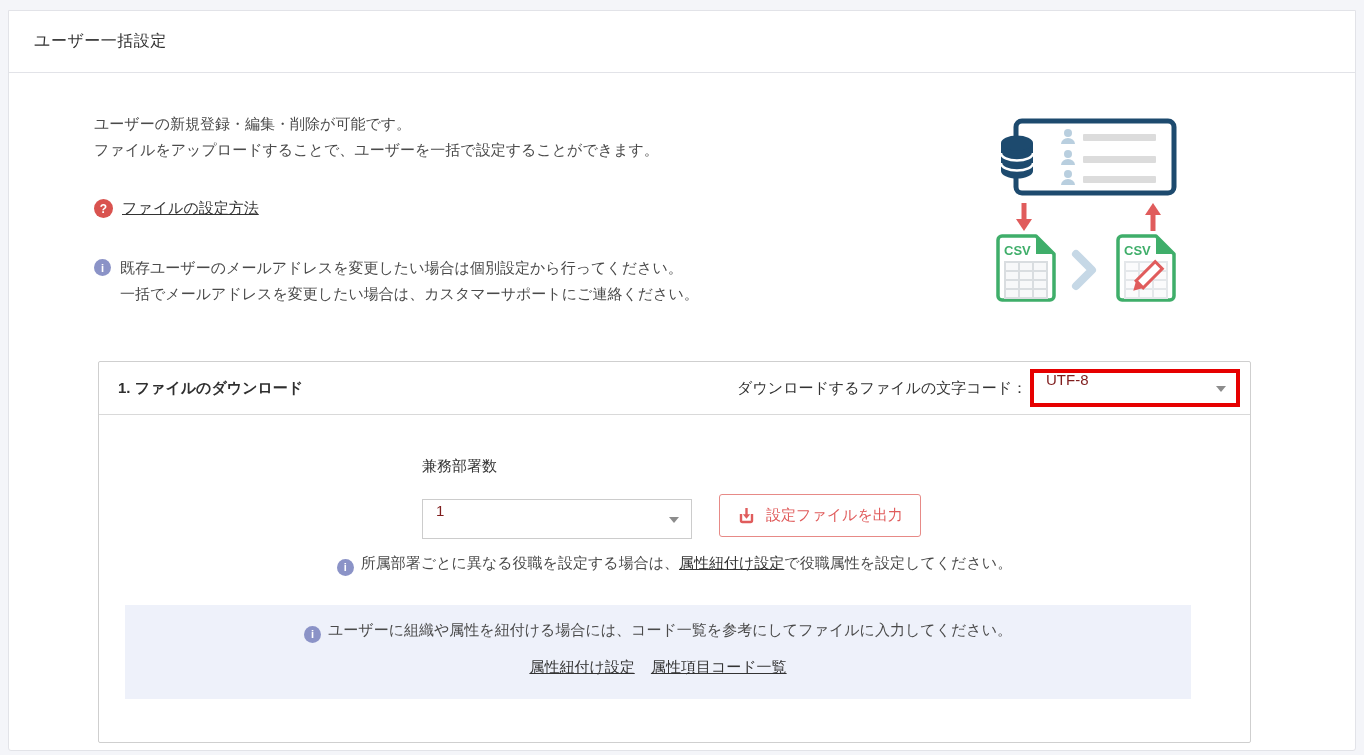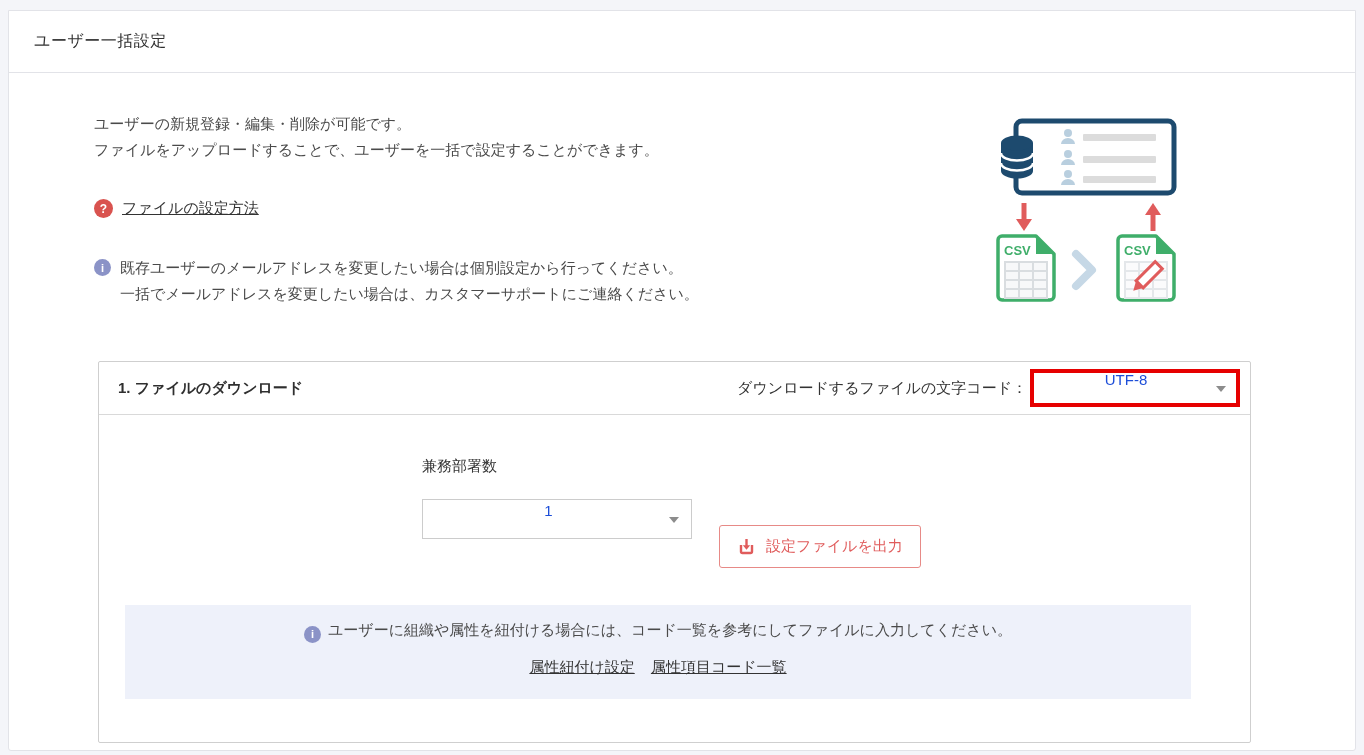--- a/index.html
+++ b/index.html
@@ -49,37 +49,37 @@
     height:53px;border-bottom:1px solid #d9d9d9;
     display:flex;align-items:center;justify-content:space-between;
     padding:0 10px 0 19px;box-sizing:border-box;
   }
   .section-title{font-size:15px;font-weight:bold;color:#2f2f2f;}
   .enc-wrap{display:flex;align-items:center;}
   .enc-label{font-size:15px;color:#333;margin-right:3px;}
 
   .select{
     position:relative;background:#fff;border:1px solid #ccc;box-sizing:border-box;
-    display:flex;align-items:center;padding:0 30px 17px 13px;font-size:15px;color:#1d4ed8;cursor:pointer;justify-content:center;
+    display:flex;align-items:center;padding:0 30px 17px 13px;font-size:15px;color:#7f1d1d;cursor:pointer;
   }
   .caret{
     position:absolute;right:12px;top:50%;margin-top:-2px;width:0;height:0;
     border-left:5px solid transparent;border-right:5px solid transparent;border-top:6px solid #8c8c8c;
   }
   .enc-select{width:210px;height:38px;border:4px solid #e60000;padding-left:12px;}
   .enc-select .caret{right:10px;}
 
   .dept-label{position:absolute;left:323px;top:95px;font-size:15px;font-weight:normal;color:#333;}
   .dept-select{position:absolute;left:323px;top:137px;width:270px;height:40px;}
 
   .export-btn{
     position:absolute;left:620px;top:132px;height:43px;
     display:flex;align-items:center;gap:10px;padding:0 17px;box-sizing:border-box;
     background:#fff;border:1px solid #e78a87;border-radius:3px;
-    color:#e05c5c;font-size:15px;cursor:pointer;font-family:inherit;margin-top:31px;
+    color:#e05c5c;font-size:15px;cursor:pointer;font-family:inherit;
   }
 
   .role-note{
     position:absolute;left:0;top:192px;width:100%;text-align:center;
     font-size:15px;color:#4a4a4a;
   }
   .role-note .i-icon{display:inline-flex;vertical-align:-3px;margin-right:7px;}
 
   .info-box{
     position:absolute;left:26px;top:243px;width:1066px;height:94px;
@@ -210,20 +210,23 @@
 
       <button class="export-btn">
         <svg width="19" height="19" viewBox="0 0 19 19">
           <path d="M4 8 V14.5 a1.5 1.5 0 0 0 1.5 1.5 H13.5 a1.5 1.5 0 0 0 1.5 -1.5 V8" fill="none" stroke="#e05c5c" stroke-width="2.4"></path>
           <line x1="9.5" y1="2" x2="9.5" y2="9" stroke="#e05c5c" stroke-width="2.4"></line>
           <polygon points="5.8,8.2 13.2,8.2 9.5,12.8" fill="#e05c5c"></polygon>
         </svg>
         <span>設定ファイルを出力</span>
       </button>
 
+      <div class="role-note">
+        <span class="i-icon">i</span><span>所属部署ごとに異なる役職を設定する場合は、</span><a class="link">属性紐付け設定</a><span>で役職属性を設定してください。</span>
+      </div>
 
       <div class="info-box">
         <div>
           <span class="i-icon">i</span><span>ユーザーに組織や属性を紐付ける場合には、コード一覧を参考にしてファイルに入力してください。</span>
         </div>
         <div class="info-links">
           <a class="link">属性紐付け設定</a>
           <a class="link">属性項目コード一覧</a>
         </div>
       </div>

